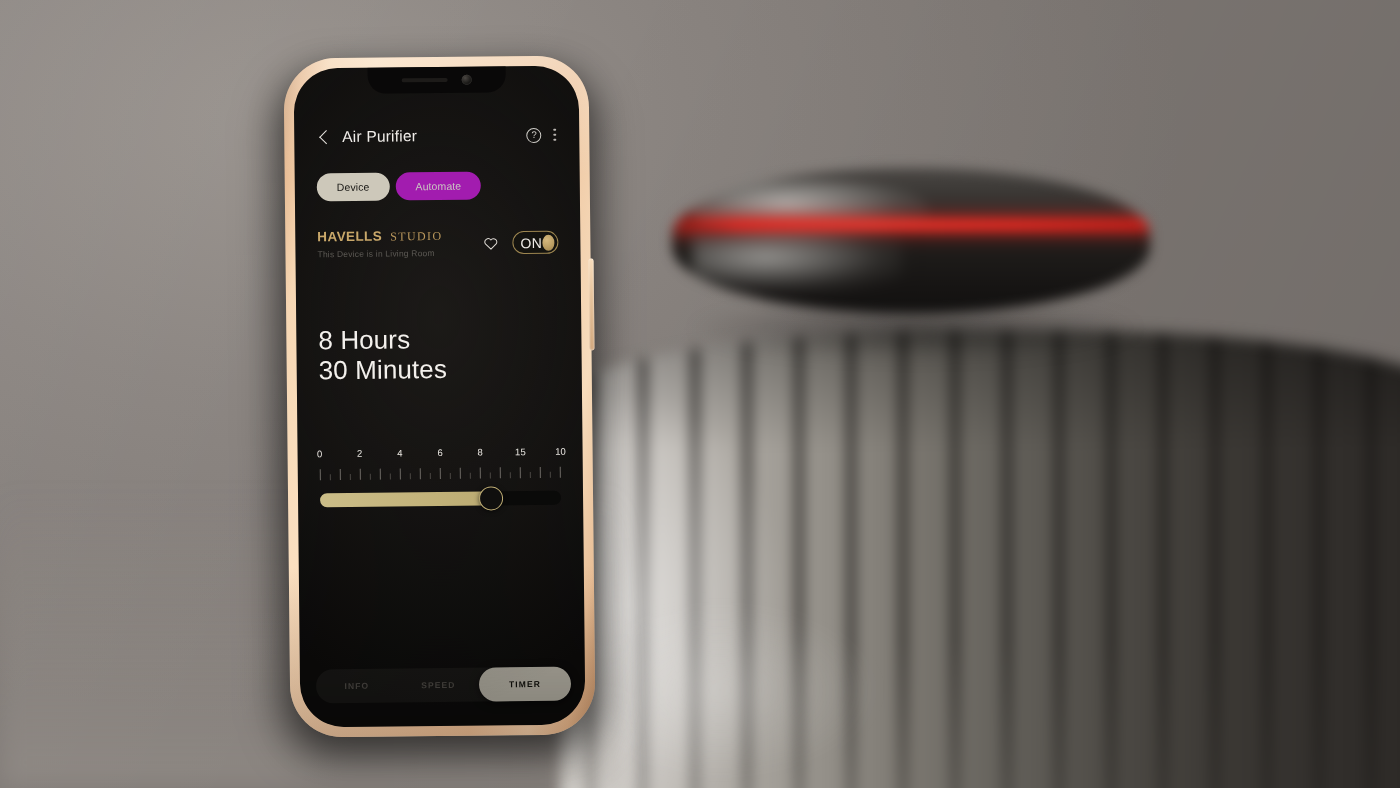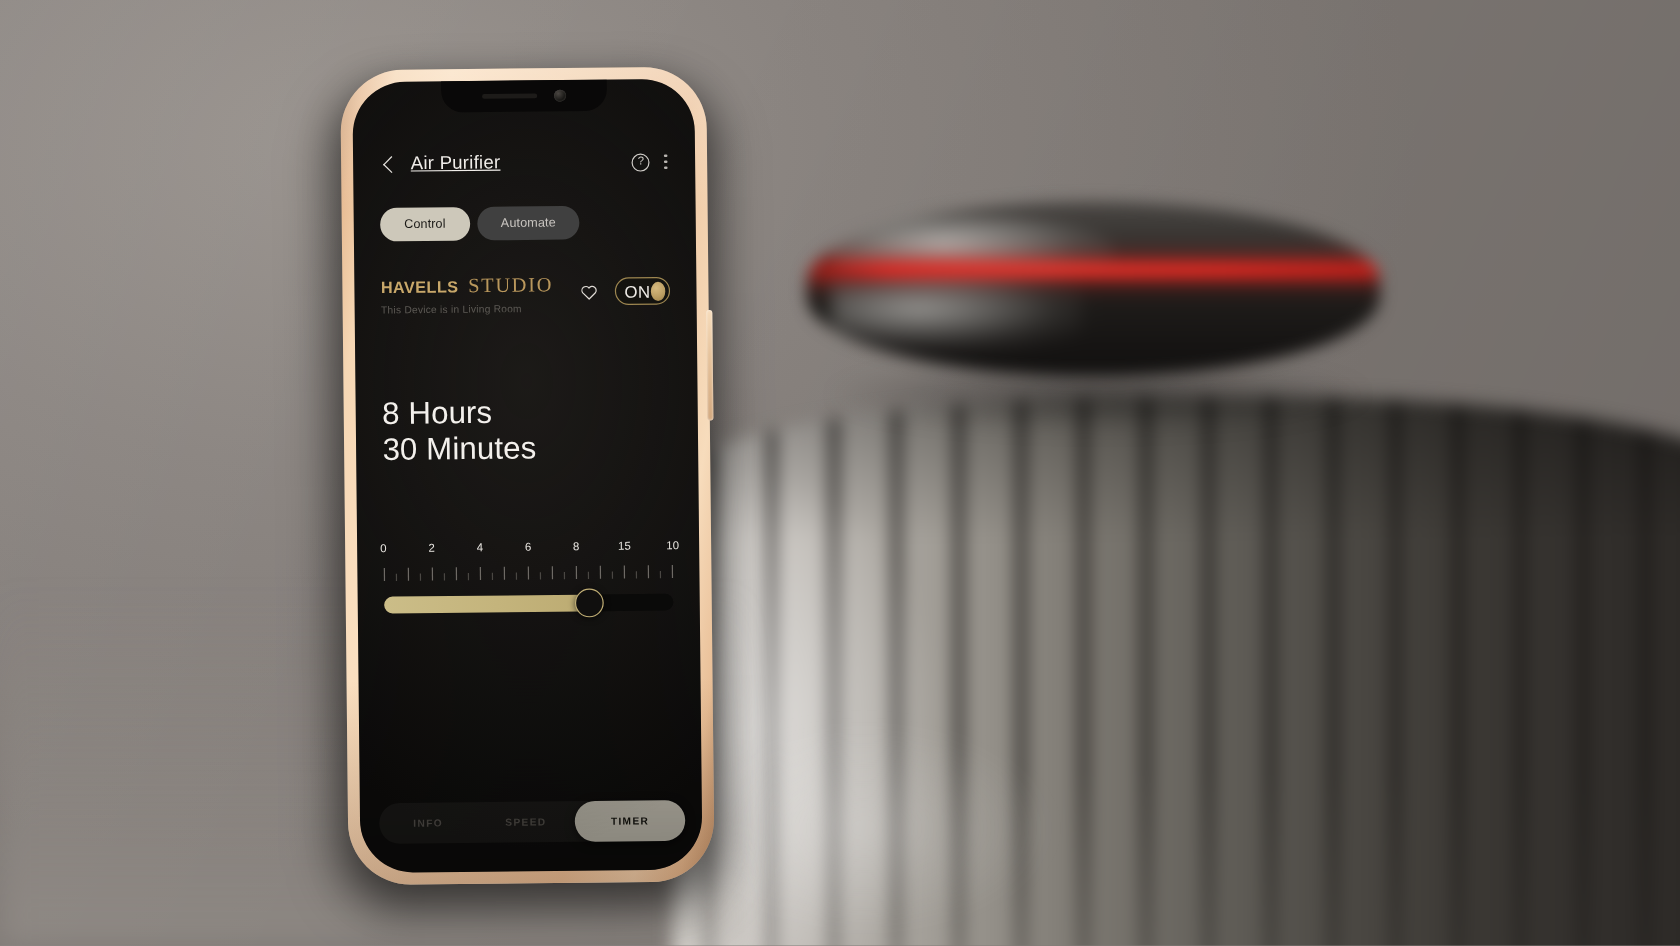--- a/index.html
+++ b/index.html
@@ -174,52 +174,52 @@
   .back-arrow {
     width:16px; height:16px; position:relative; flex:0 0 auto; margin-right:10px;
   }
   .back-arrow::before {
     content:""; position:absolute; left:5px; top:3px;
     width:9px; height:9px;
     border-left:1.6px solid #e7e4df; border-bottom:1.6px solid #e7e4df;
     transform:rotate(45deg);
   }
   .app-title {
-    font-size:15.5px; color:#f0ede9; letter-spacing:.2px; font-weight:400;text-decoration:underline;
+    font-size:15.5px; color:#f0ede9; letter-spacing:.2px; font-weight:400;
   }
   .header-actions { margin-left:auto; display:flex; align-items:center; gap:11px; }
   .help-icon {
     width:15px; height:15px; border-radius:50%;
     border:1.2px solid #cfccc7;
     display:flex; align-items:center; justify-content:center;
     font-size:9.5px; color:#cfccc7; line-height:1; padding-bottom:1px;
   }
   .kebab-icon { display:flex; flex-direction:column; gap:2.5px; padding:1px; }
   .kebab-icon i { width:2.6px; height:2.6px; border-radius:50%; background:#b9b5b0; display:block; }
 
   
   .seg-tabs { display:flex; gap:6px; margin-top:23px; }
   .seg-tab {
     height:28px; padding:0 20px; border-radius:16px;
     display:flex; align-items:center; justify-content:center;
     font-size:10.5px; letter-spacing:.1px;
   }
   .seg-tab.active { background:#cdc8ba; color:#1a1916; }
-  .seg-tab.idle { background:#404040; color:#c9c5c0; }
+  .seg-tab.idle { background:#a21caf; color:#c9c5c0; }
 
   
   .brand-row { display:flex; align-items:flex-start; margin-top:28px; }
   .brand-block { flex:1 1 auto; }
   .brand-line { display:flex; align-items:baseline; gap:8px; }
   .brand-1 {
     font-size:13.5px; font-weight:700; letter-spacing:.4px; color:#c9a86a;
   }
   .brand-2 {
     font-family:"Liberation Serif", serif;
-    font-size:17px; letter-spacing:1.4px; color:#b9975c; font-weight:400;
+    font-size:12px; letter-spacing:1.4px; color:#b9975c; font-weight:400;
   }
   .brand-sub {
     margin-top:4px; font-size:8.5px; color:#5d5a55; letter-spacing:.2px;
   }
   .brand-right { display:flex; align-items:center; gap:14px; padding-top:4px; }
 
   .heart-icon { width:15px; height:14px; position:relative; }
   .heart-icon svg { display:block; }
 
   .toggle {
@@ -341,21 +341,21 @@
           <div class="help-icon">?</div>
           <div class="kebab-icon">
             <i></i>
               <i></i>
               <i></i>
           </div>
         </div>
       </div>
 
       <div class="seg-tabs">
-        <div class="seg-tab active">Control</div>
+        <div class="seg-tab active">Device</div>
         <div class="seg-tab idle">Automate</div>
       </div>
 
       <div class="brand-row">
         <div class="brand-block">
           <div class="brand-line">
             <span class="brand-1">HAVELLS</span>
             <span class="brand-2">STUDIO</span>
           </div>
           <div class="brand-sub">This Device is in Living Room</div>

